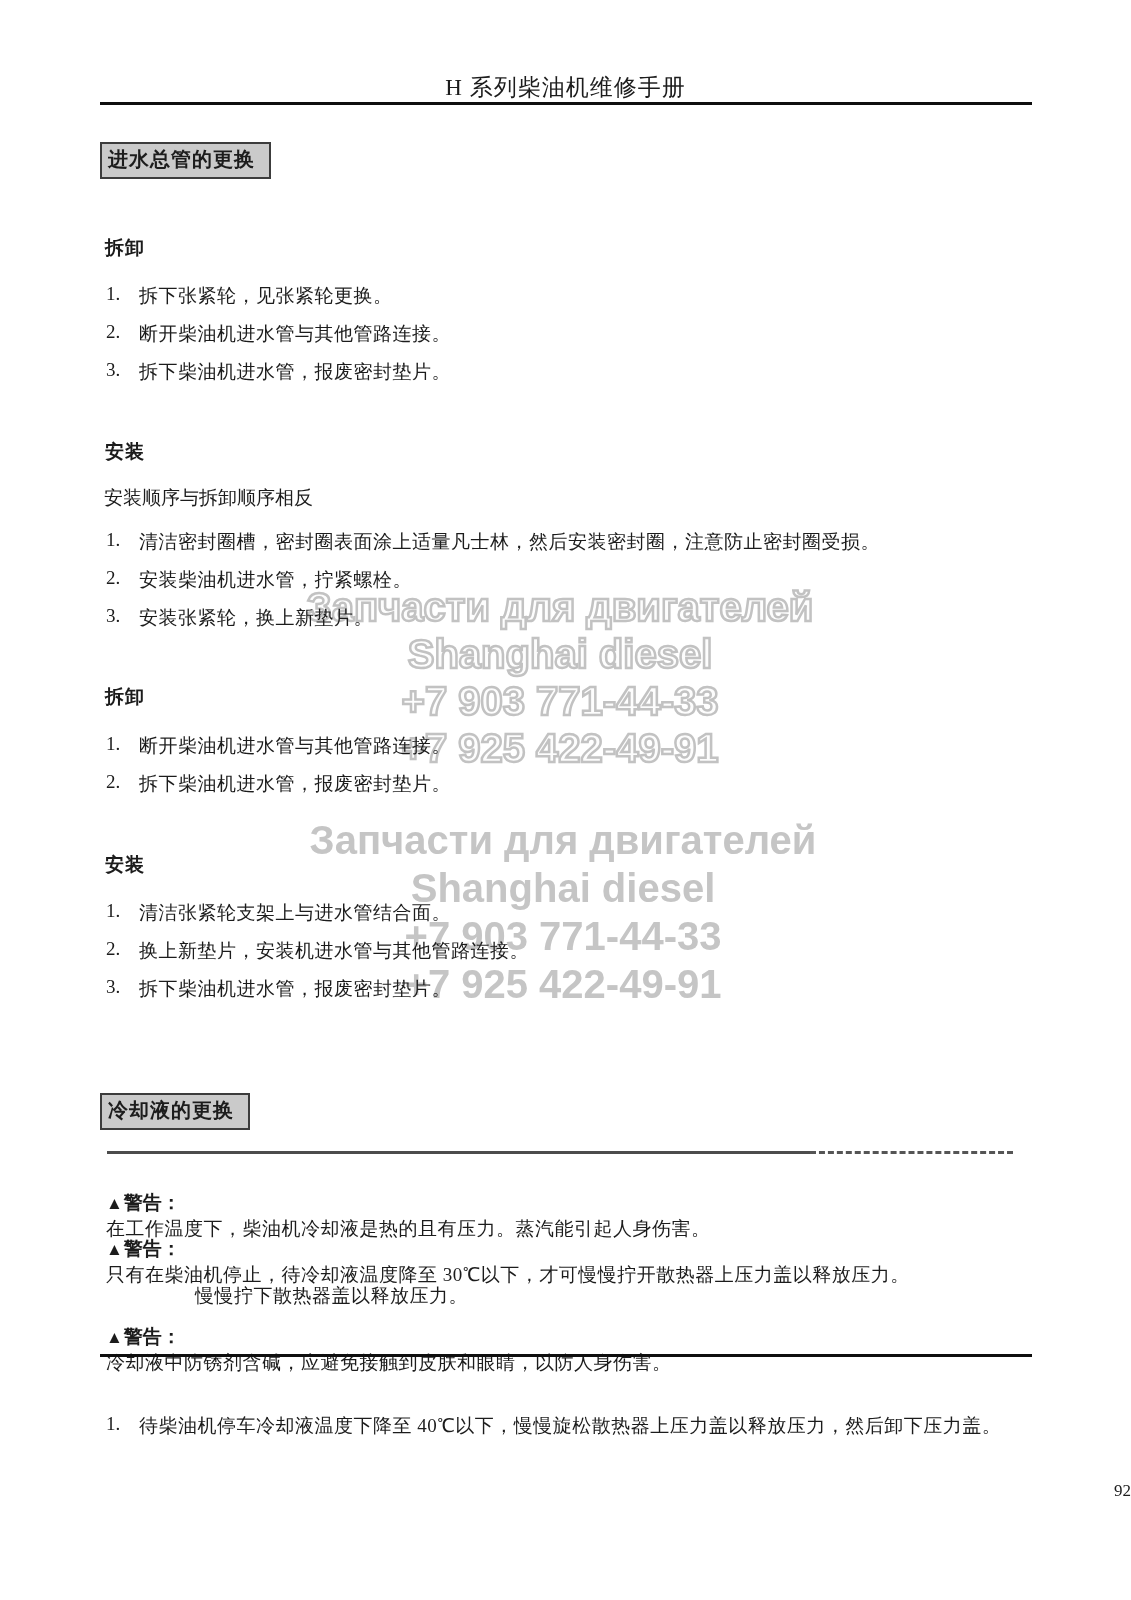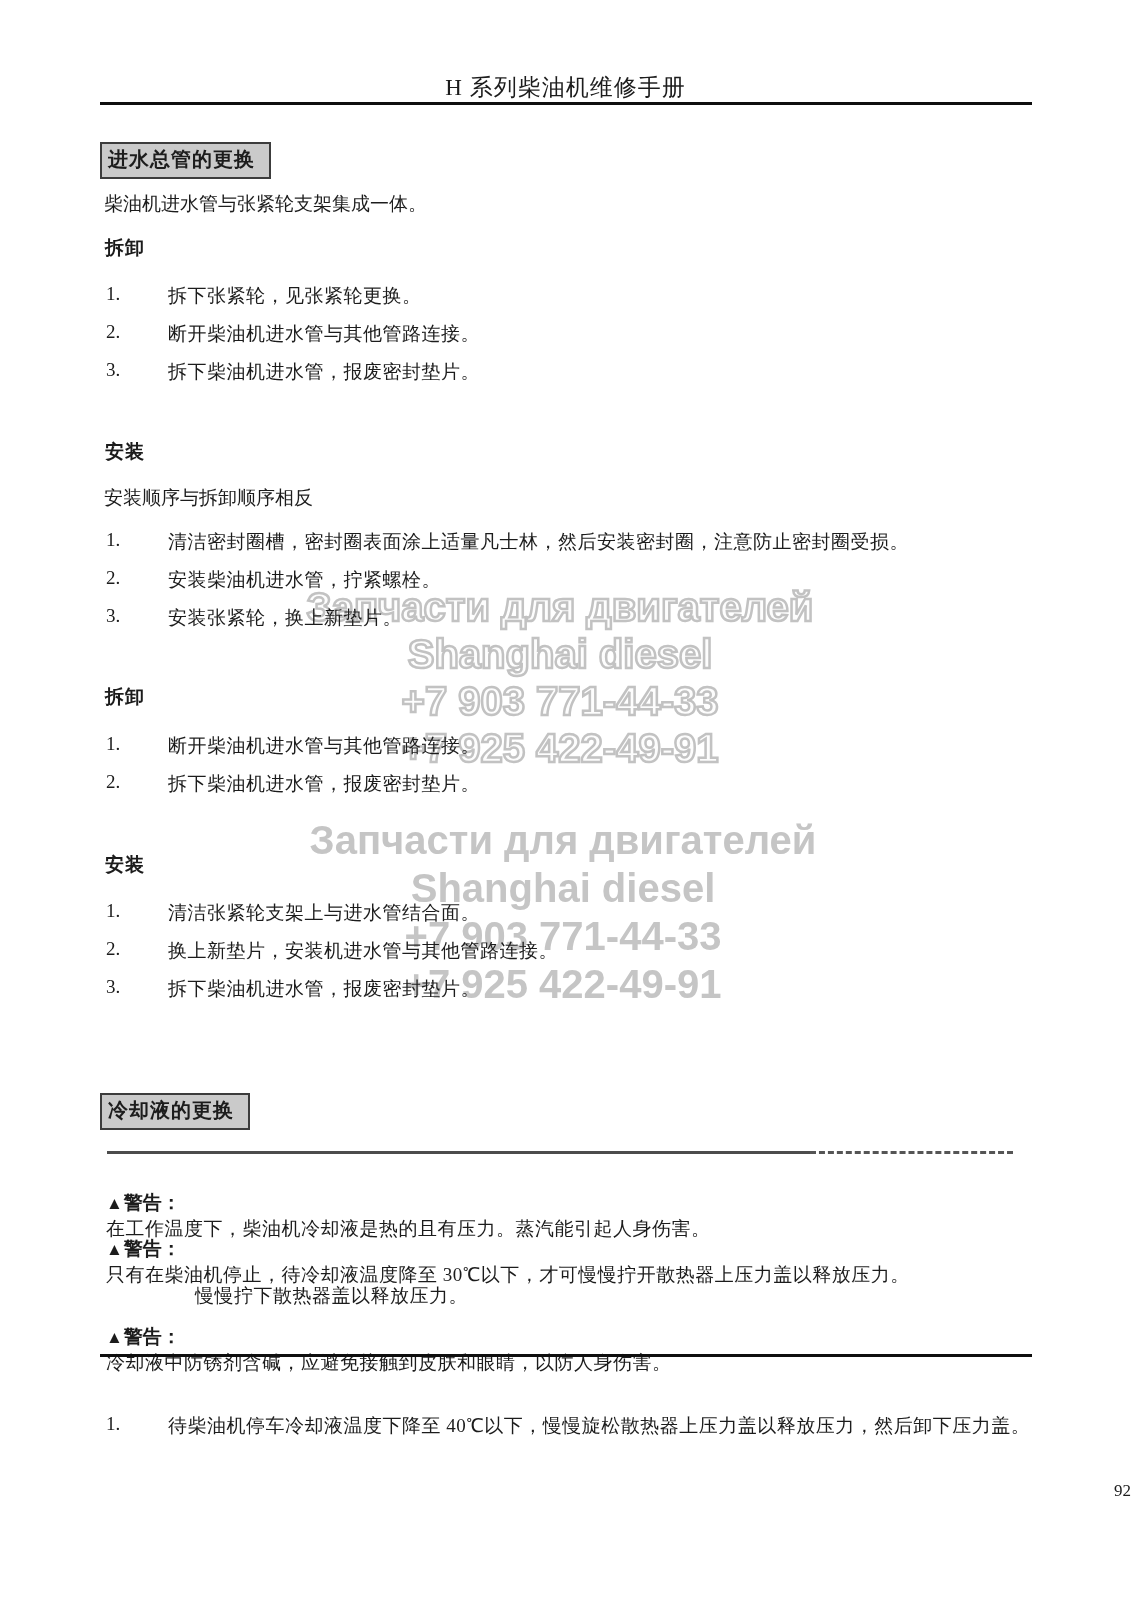--- a/index.html
+++ b/index.html
@@ -56,21 +56,21 @@
     border: 2px solid #3c3c3c;
     padding: 2px 14px 4px 6px;
     font-size: 20px;
     letter-spacing: 1px;
     font-weight: 600;
   }
   .para { font-size: 19px; }
   .subhead { font-size: 19px; font-weight: 700; letter-spacing: 1px; }
   .item { display: flex; font-size: 19px; left: 106px; width: 930px; }
   .item .num { flex: none; width: 33px; }
-  .item .txt { flex: 1; letter-spacing: 0.5px; margin-left: 29px; }
+  .item .txt { flex: 1; letter-spacing: 0.5px; }
   .warn { display: flex; left: 106px; width: 930px; font-size: 19px; flex-direction: column; }
   .warn .wlabel { flex: none; font-weight: 700; white-space: nowrap; }
   .warn .wtri { font-size: 17px; margin-right: 1px; }
   .warn .wtxt { flex: 1; letter-spacing: 0.5px; }
   .warn-cont { left: 195px; font-size: 19px; letter-spacing: 0.5px; }
   .mixed-rule { left: 107px; top: 1151px; display: flex; }
   .mixed-rule .solid { width: 703px; border-top: 3px solid #4c4c4c; }
   .mixed-rule .dashes { width: 203px; border-top: 3px dashed #555555; }
   .page-num { left: 0; right: 0; top: 1481px; text-align: right; font-size: 17px; }
 </style>
@@ -93,21 +93,20 @@
   </div>
 
   <div class="layer">
 
     <div class="abs header-title">H 系列柴油机维修手册</div>
     <div class="abs rule" style="left:100px; top:102px; width:932px;"></div>
 
     <div class="abs" style="left:100px; top:142px;">
       <span class="title-box">进水总管的更换</span>
     </div>
-    <div class="abs para" style="left:104px; top:191px;">柴油机进水管与张紧轮支架集成一体。</div>
 
     <div class="abs subhead" style="left:105px; top:235px;">拆卸</div>
     <div class="abs item" style="top:283px;">
       <span class="num">1.</span>
       <span class="txt">拆下张紧轮，见张紧轮更换。</span>
     </div>
     <div class="abs item" style="top:321px;">
       <span class="num">2.</span>
       <span class="txt">断开柴油机进水管与其他管路连接。</span>
     </div>

